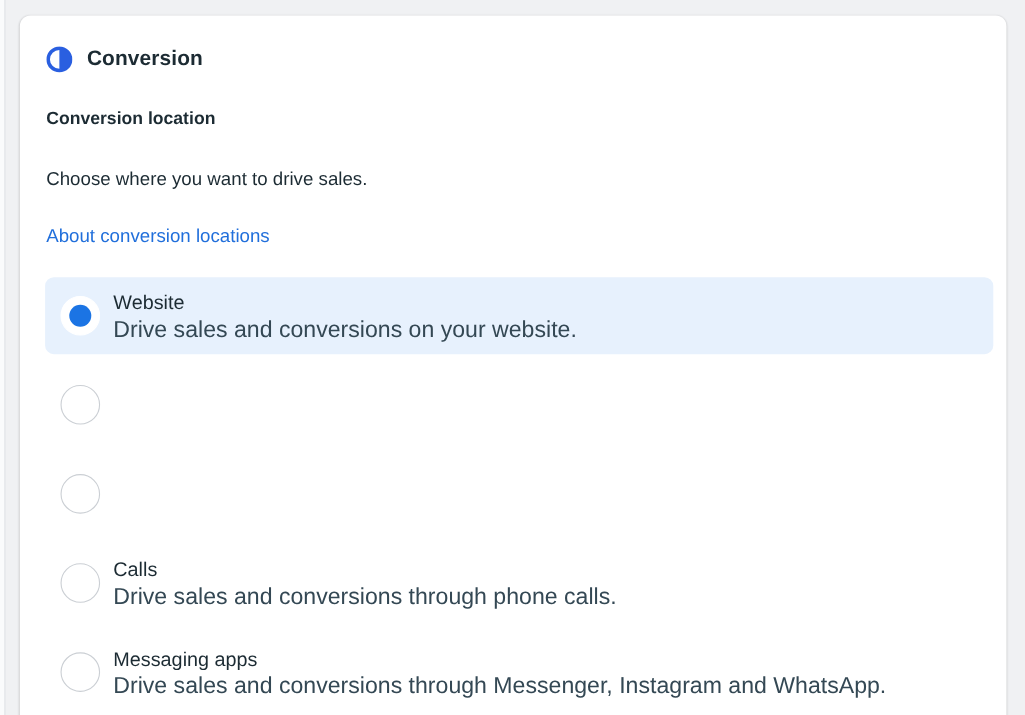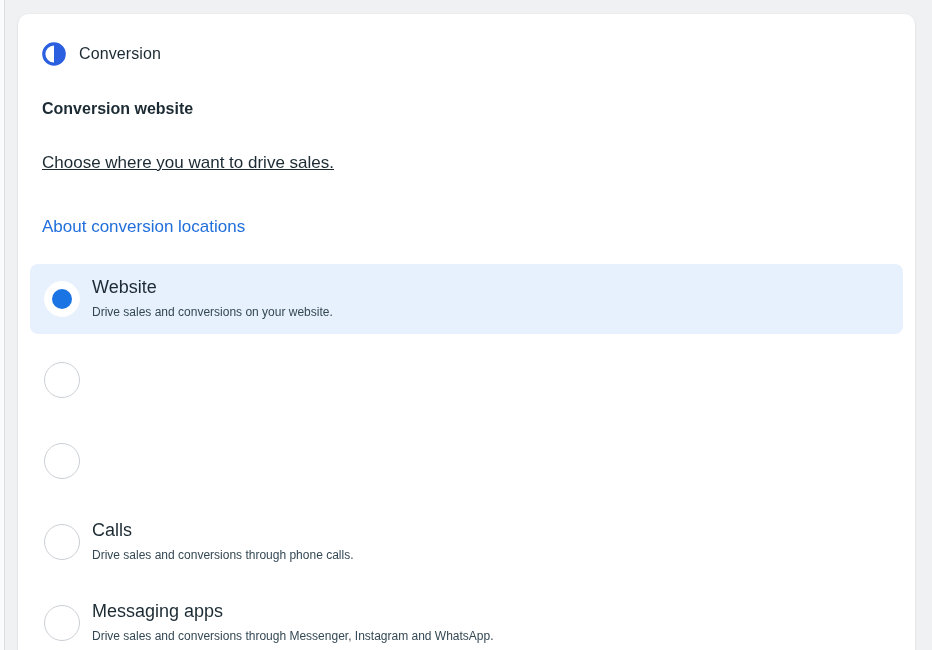--- a/index.html
+++ b/index.html
@@ -32,87 +32,88 @@
     border-radius: 10px;
     box-shadow: 0 1px 2px rgba(0,0,0,0.12), 0 0 2px rgba(0,0,0,0.05);
     padding-top: 27px;
   }
   .card-header {
     display: flex; align-items: center; gap: 13px;
     margin: 0 24px; height: 26px;
   }
   .half-circle-icon { width: 24px; height: 24px; flex: 0 0 auto; display: block; }
   .card-title {
-    font-size: 16px; font-weight: 400; letter-spacing: .1px; text-align: right;
+    font-size: 19px; font-weight: 700; letter-spacing: .1px; text-align: right;
   }
   .section-title {
     margin: 31px 24px 0;
     font-size: 16px; font-weight: 700;
     line-height: 22px;
   }
   .intro {
-    margin: 32px 24px 16px;
-    font-size: 17px; line-height: 22px; text-decoration: underline;
+    margin: 32px 24px 4px;
+    font-size: 17px; line-height: 22px;
   }
   .about-link {
     display: inline-block;
     margin: 8px 24px 0;
     font-size: 17px; line-height: 22px;
     color: var(--link);
     text-decoration: none;
     cursor: pointer;
     text-align: center;
   }
   .options { margin: 26px 12px 0; }
   .option-row {
     display: flex; align-items: center;
     gap: 12px;
     height: 70px;
     padding: 0 14px;
     border-radius: 8px;
     margin-bottom: 11px;
     cursor: pointer;
+    margin-left: 11px;
   }
   .option-row.selected { background: var(--highlight); }
   .radio {
     width: 36px; height: 36px;
     border-radius: 50%;
     background: #fff;
     border: 1px solid #cbcfd4;
     flex: 0 0 auto;
     display: flex; align-items: center; justify-content: center;
   }
   .option-row.selected .radio { border-color: #fff; }
   .radio-dot {
     display: none;
     width: 20px; height: 20px;
     border-radius: 50%;
     background: var(--accent);
   }
   .option-row.selected .radio-dot { display: block; }
   .option-text { display: flex; flex-direction: column; gap: 3px; }
   .option-label { font-size: 18px; line-height: 23px; color: var(--text-main); }
-  .option-desc  { font-size: 12px; line-height: 20px; color: var(--text-sub); }
+  .option-desc  { font-size: 21px; line-height: 20px; color: var(--text-sub); }
 </style>
 </head>
 <body>
 
 <div class="left-edge"></div>
 
 <div class="card">
 
   <div class="card-header">
     <svg class="half-circle-icon" viewBox="0 0 24 24" aria-hidden="true">
       <circle cx="12" cy="12" r="10.2" fill="#ffffff" stroke="#2a5fe0" stroke-width="3.2"></circle>
       <path d="M12 1.8 A10.2 10.2 0 0 1 12 22.2 Z" fill="#2a5fe0"></path>
     </svg>
     <div class="card-title">Conversion</div>
   </div>
 
-  <div class="section-title">Conversion website</div>
+  <div class="section-title">Conversion location</div>
 
   <div class="intro">Choose where you want to drive sales.</div>
   <br>
   <a class="about-link">About conversion locations</a>
 
   <div class="options">
 
     <div class="option-row selected">
       <span class="radio">
           <span class="radio-dot"></span>

